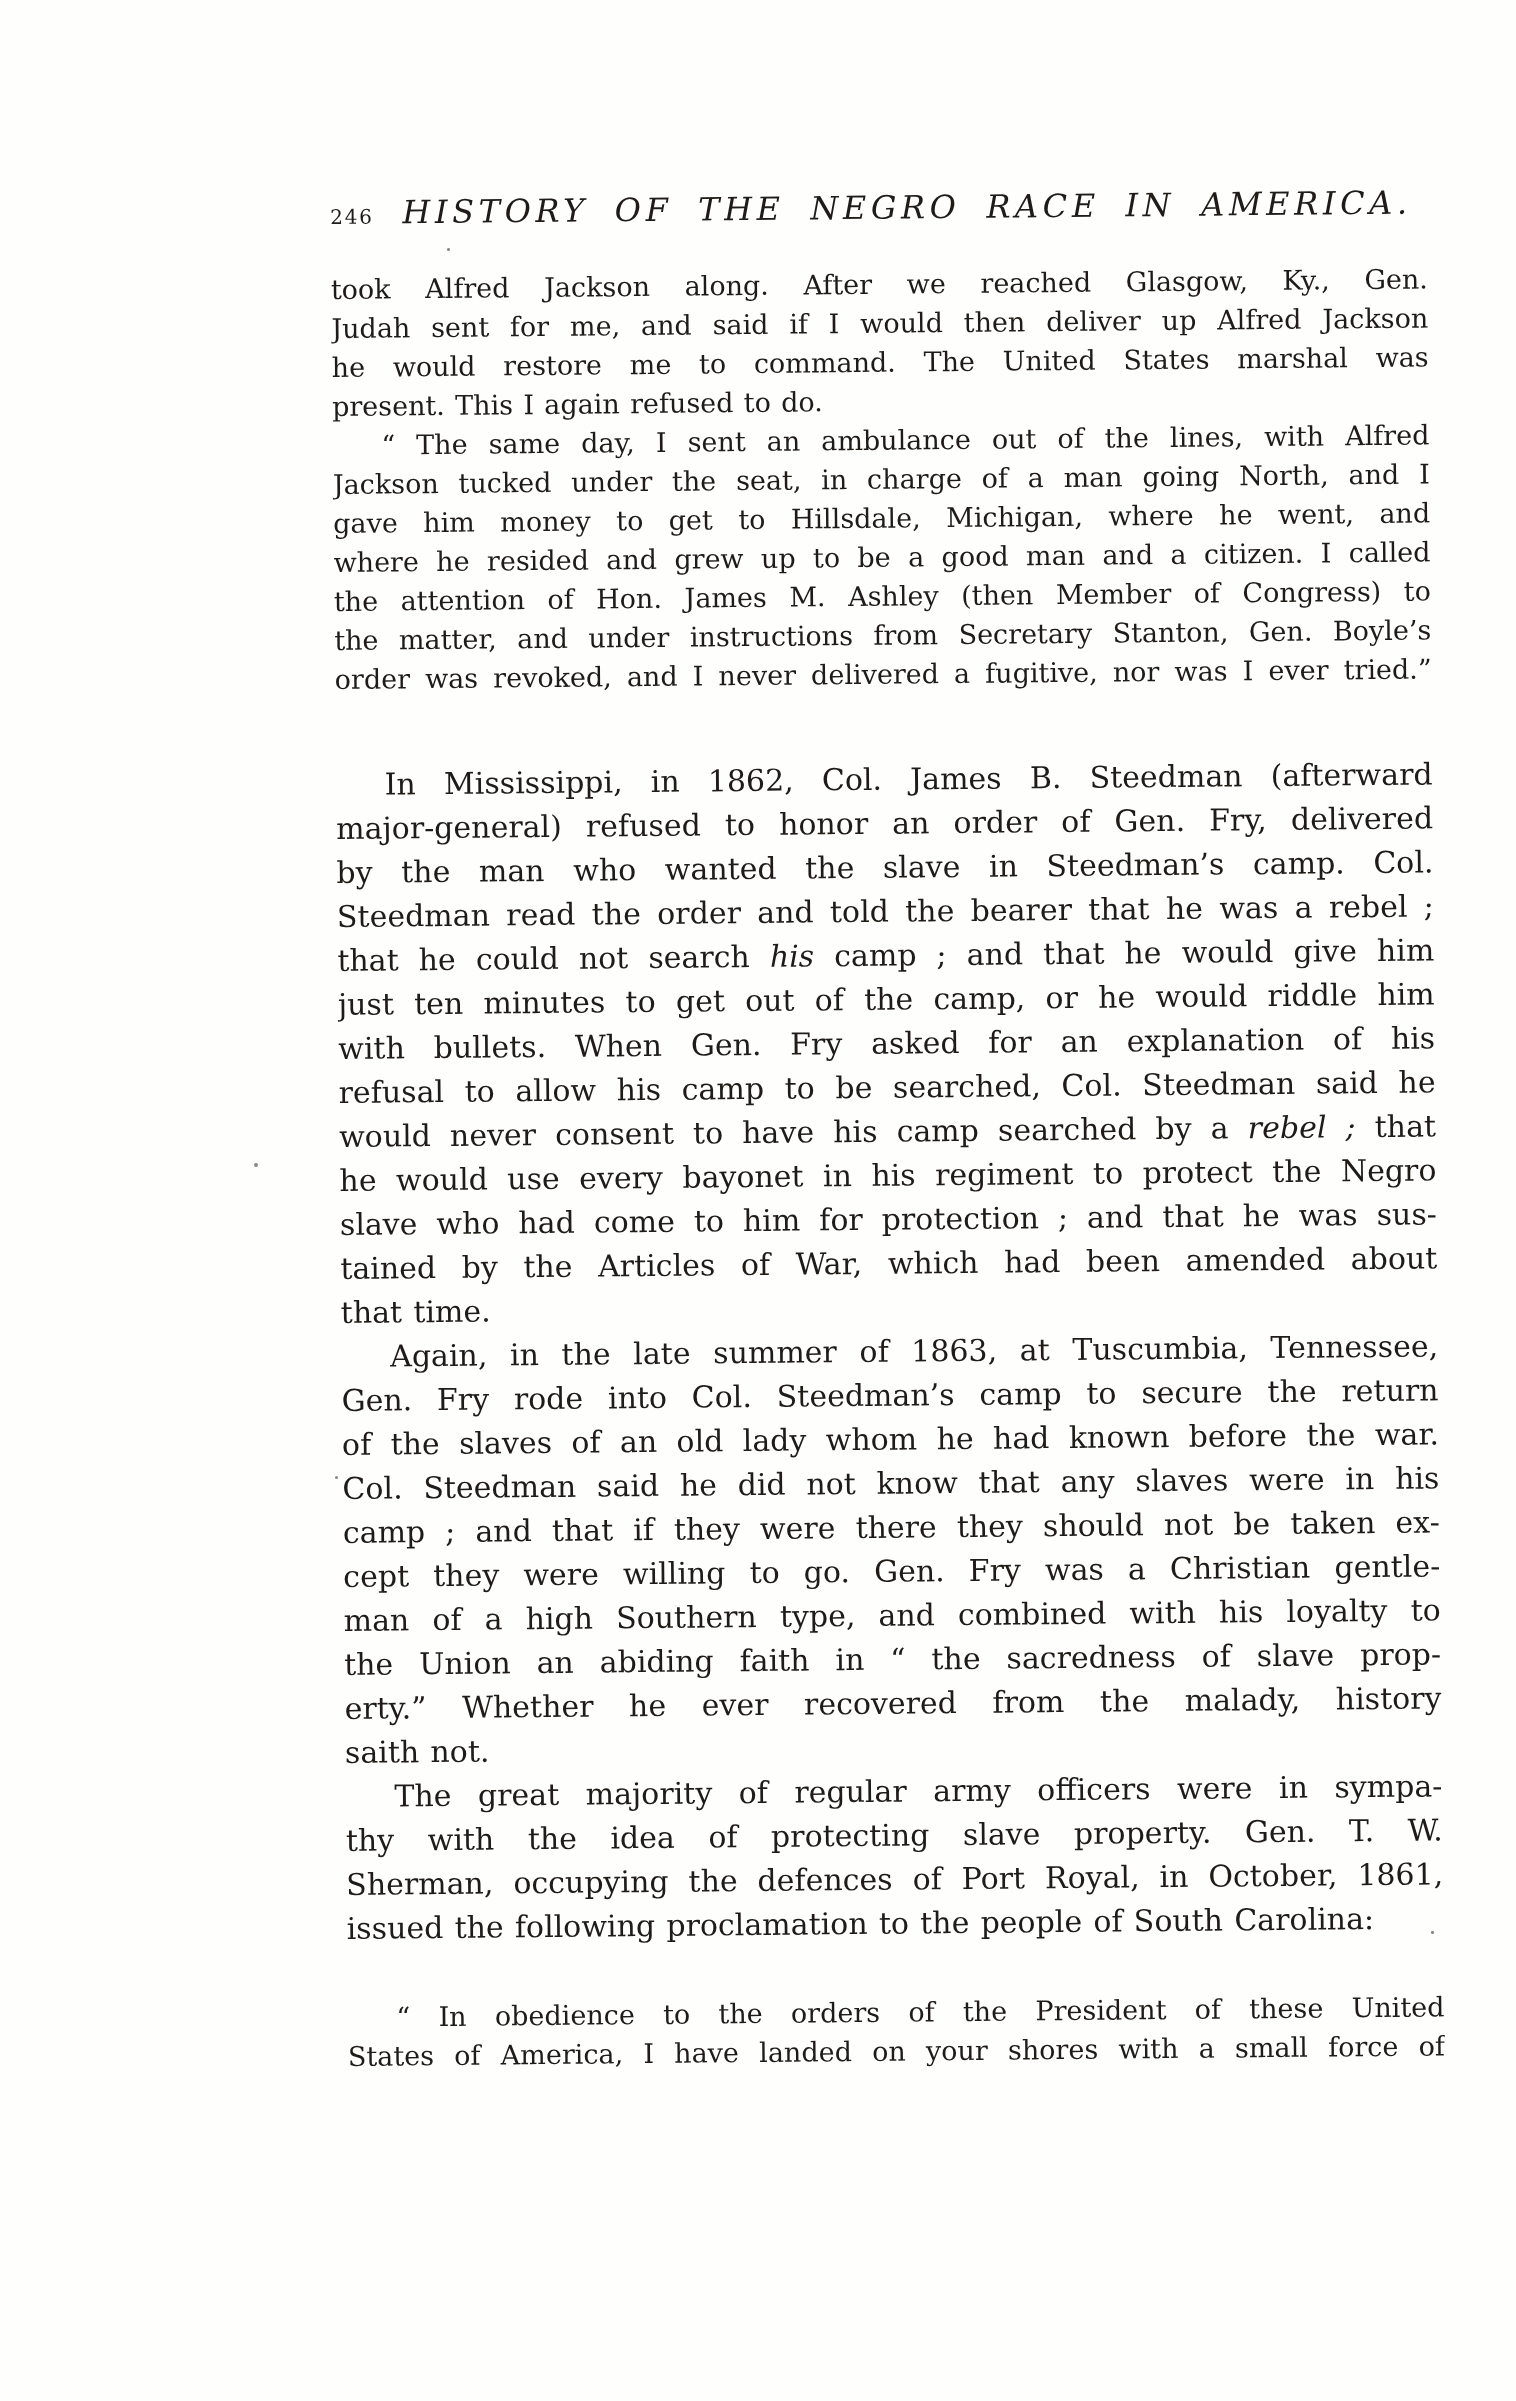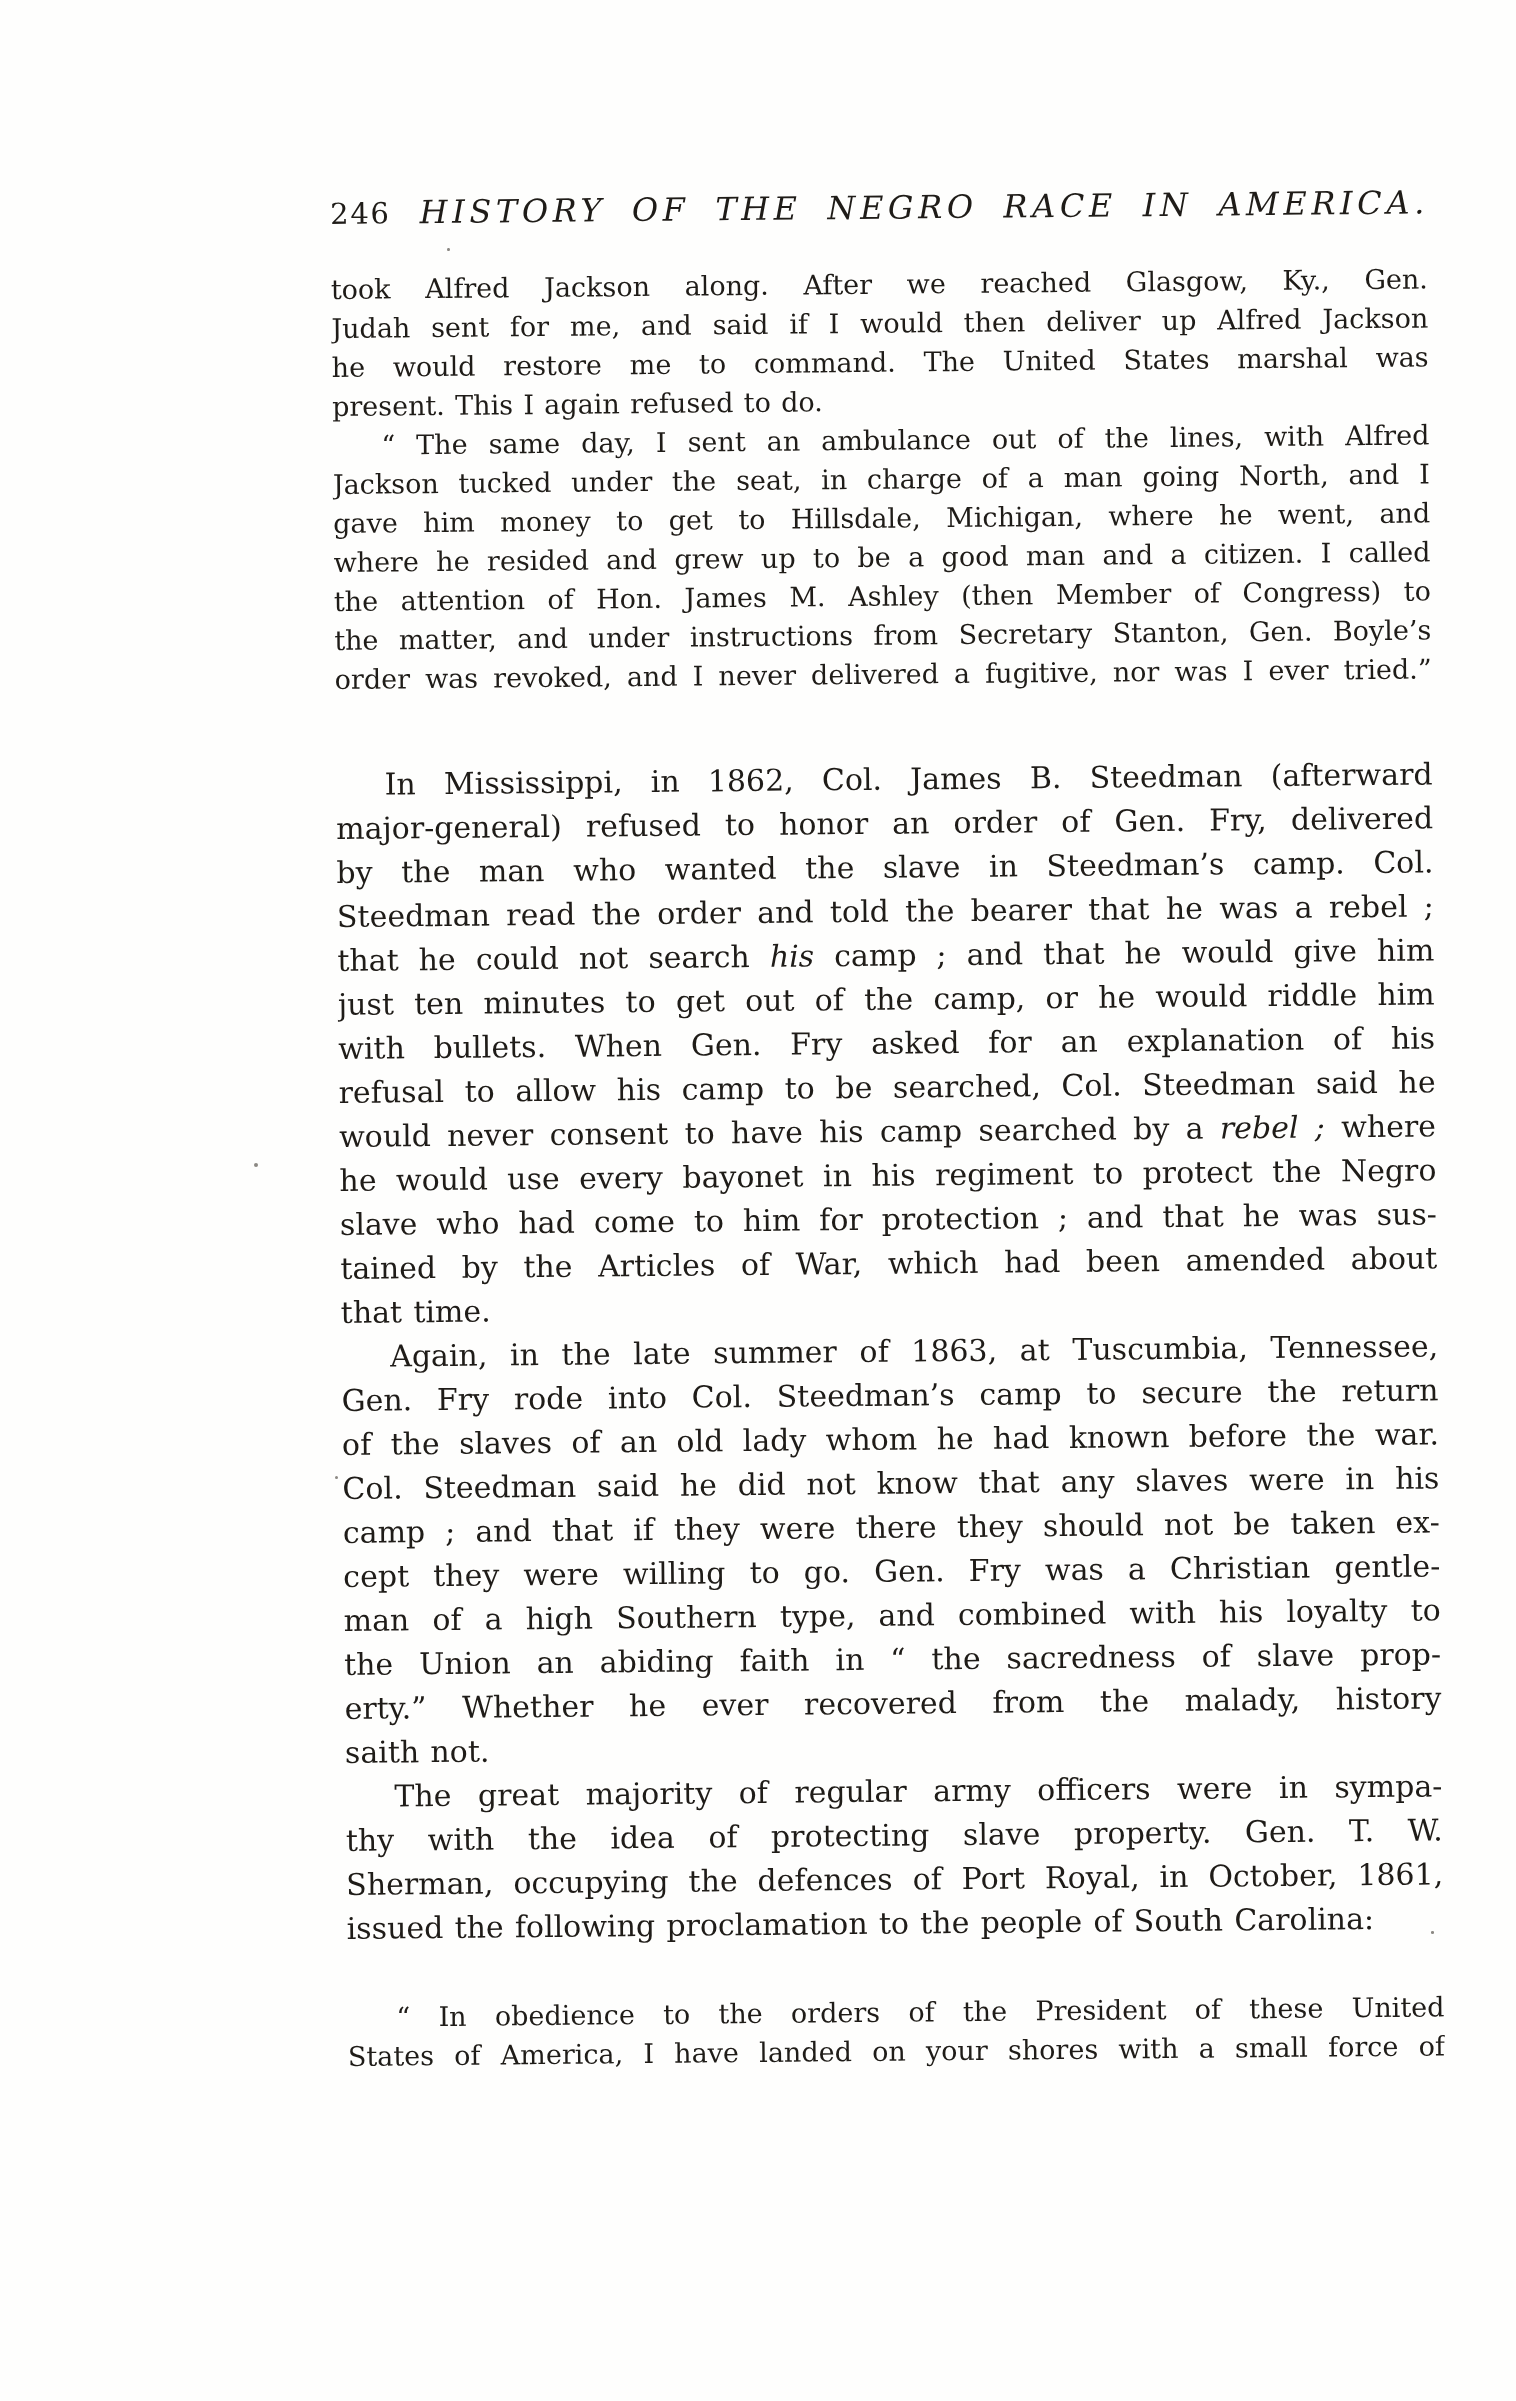--- a/index.html
+++ b/index.html
@@ -13,21 +13,21 @@
   }
   #sheet {
     position:absolute; inset:0;
     background: radial-gradient(ellipse 130% 110% at 50% 42%, #fefefd 70%, #f6f6f2 100%);
   }
   #content {
     position:absolute; left:330px; top:194px; width:1097px;
     transform:rotate(-0.55deg); transform-origin:0 0;
   }
   .header { display:flex; align-items:baseline; height:42px; margin-bottom:34px; }
-  .pagenum { font-size:29px; letter-spacing:1.7px; }
+  .pagenum { font-size:20px; letter-spacing:1.7px; }
   .runhead {
     font-style:italic; font-size:32px; margin-left:29px;
     letter-spacing:4.6px; word-spacing:11px; white-space:nowrap;
   }
   .para { margin:0; }
   .line {
     text-align:justify; overflow:hidden; word-spacing:1.7px;
   }
   .line::after { content:""; display:inline-block; width:100%; height:0; vertical-align:top; }
   .line.nojust { text-align:left; }
@@ -67,21 +67,21 @@
         </div>
         <div class="para main indent sp-section">
           <div class="line"><span>In Mississippi, in 1862, Col. James B. Steedman (afterward</span></div>
           <div class="line"><span>major-general) refused to honor an order of Gen. Fry, delivered</span></div>
           <div class="line"><span>by the man who wanted the slave in Steedman’s camp. Col.</span></div>
           <div class="line"><span>Steedman read the order and told the bearer that he was a rebel ;</span></div>
           <div class="line"><span>that he could not search </span><em>his</em><span> camp ; and that he would give him</span></div>
           <div class="line"><span>just ten minutes to get out of the camp, or he would riddle him</span></div>
           <div class="line"><span>with bullets. When Gen. Fry asked for an explanation of his</span></div>
           <div class="line"><span>refusal to allow his camp to be searched, Col. Steedman said he</span></div>
-          <div class="line"><span>would never consent to have his camp searched by a </span><em>rebel ;</em><span> where</span></div>
+          <div class="line"><span>would never consent to have his camp searched by a </span><em>rebel ;</em><span> that</span></div>
           <div class="line"><span>he would use every bayonet in his regiment to protect the Negro</span></div>
           <div class="line"><span>slave who had come to him for protection ; and that he was sus-</span></div>
           <div class="line"><span>tained by the Articles of War, which had been amended about</span></div>
           <div class="line nojust"><span>that time.</span></div>
         </div>
         <div class="para main indent">
           <div class="line"><span>Again, in the late summer of 1863, at Tuscumbia, Tennessee,</span></div>
           <div class="line"><span>Gen. Fry rode into Col. Steedman’s camp to secure the return</span></div>
           <div class="line"><span>of the slaves of an old lady whom he had known before the war.</span></div>
           <div class="line"><span>Col. Steedman said he did not know that any slaves were in his</span></div>

